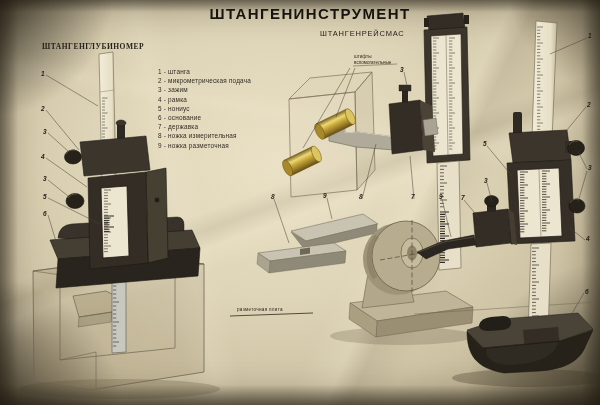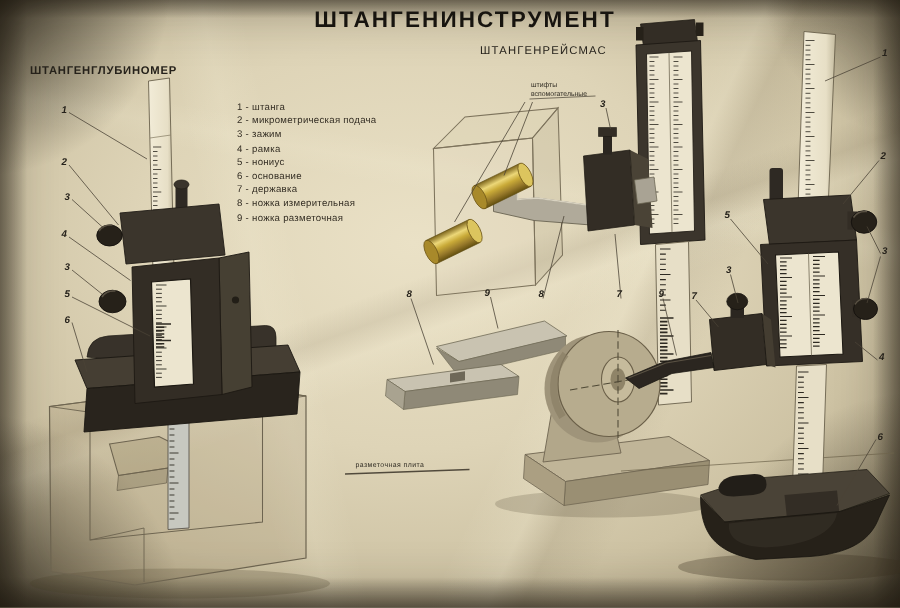--- a/index.html
+++ b/index.html
@@ -19,21 +19,21 @@
       linear-gradient(115deg, rgba(0,0,0,0) 60%, rgba(255,250,228,0.18) 65%, rgba(90,78,55,0.10) 68%, rgba(0,0,0,0) 73%),
       linear-gradient(78deg, rgba(0,0,0,0) 28%, rgba(255,250,228,0.13) 32%, rgba(0,0,0,0) 36%),
       linear-gradient(160deg, rgba(0,0,0,0) 46%, rgba(90,78,55,0.10) 49%, rgba(255,250,228,0.14) 52%, rgba(0,0,0,0) 56%),
       linear-gradient(10deg, rgba(0,0,0,0) 64%, rgba(255,250,228,0.10) 67%, rgba(0,0,0,0) 70%),
       radial-gradient(ellipse at 46% 40%, #eae1c6 0%, #ded4b7 40%, #cdc2a3 68%, #b2a687 88%, #968b6e 100%);
     box-shadow: inset 0 0 34px 6px rgba(40,32,20,0.35);
   }
   .art{position:absolute;left:0;top:0;}
   .t{position:absolute;white-space:nowrap;color:#1d1a14;}
   .title{left:310px;top:5px;transform:translateX(-50%);font-size:15px;font-weight:700;letter-spacing:1.4px;color:#17140f;}
-  .lblA{left:20px;top:42px;font-size:7.5px;font-weight:700;letter-spacing:0.5px;color:#26221b;}
+  .lblA{left:42px;top:42px;font-size:7.5px;font-weight:700;letter-spacing:0.5px;color:#26221b;font-family:Liberation Serif, serif;}
   .lblB{left:320px;top:29px;font-size:7.5px;font-weight:400;letter-spacing:0.8px;color:#26221b;}
   .legend{position:absolute;left:158px;top:67px;font-size:6.4px;line-height:9.2px;letter-spacing:0.2px;color:#332d23;}
   .ann{position:absolute;font-size:4.6px;line-height:5.6px;color:#2e2a21;}
   .pins{left:354px;top:54px;}
   .plate{left:237px;top:307px;letter-spacing:0.3px;}
   .co{position:absolute;font-size:6.5px;font-weight:700;font-style:italic;color:#26221b;}
 </style>
 </head>
 <body>
 

